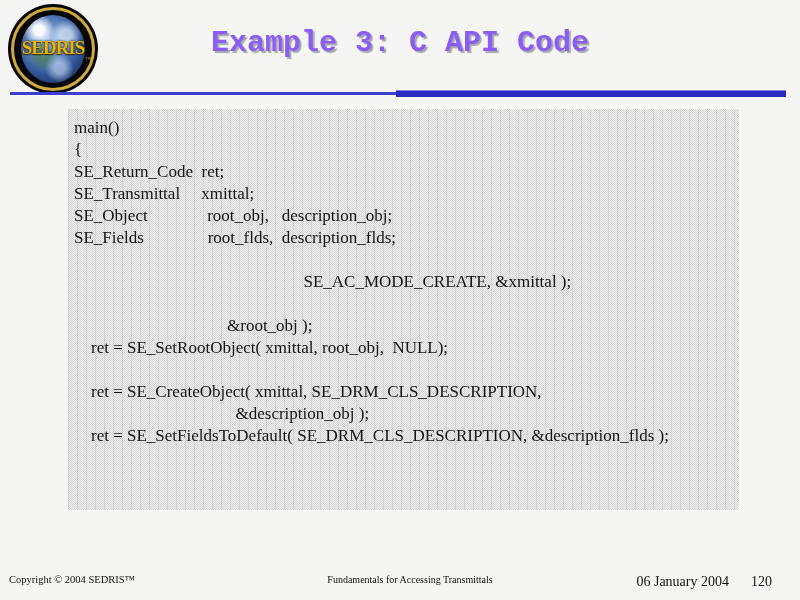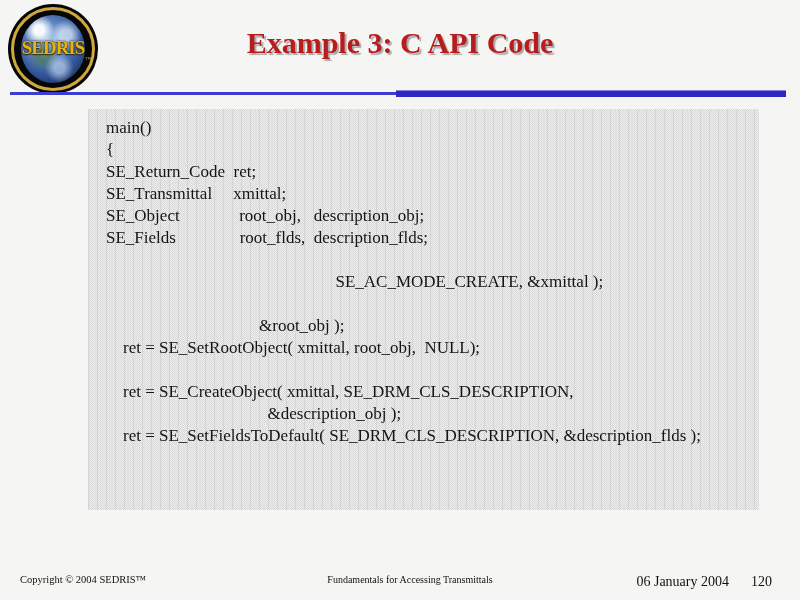--- a/index.html
+++ b/index.html
@@ -53,65 +53,65 @@
   .logo-tm {
     position: absolute; right: 7px; top: 52px;
     font-size: 6px; color: #d6ab3d;
   }
 
   
   .title {
     position: absolute; left: 0; top: 26px;
     width: 100%;
     text-align: center;
-    font-family: Liberation Serif, serif;
+    font-family: Liberation Mono, monospace;
     font-weight: 700;
     font-size: 30px;
-    color: #b91c1c;
+    color: #8b5cf6;
     text-shadow: 2px 2px 1px #a8a8a8;
   }
 
   
   .rule-left {
     position: absolute; left: 10px; top: 92px;
     width: 386px; height: 3px;
     background: #3d3dd0;
   }
   .rule-right {
     position: absolute; left: 396px; top: 90px;
     width: 390px; height: 6px;
     background: #2a2ac2;
     border-top: 1px solid #8a7fe0;
   }
 
   
   .code-box {
-    position: absolute; left: 88px; top: 109px;
+    position: absolute; left: 68px; top: 109px;
     width: 671px; height: 401px;
     box-sizing: border-box;
-    padding: 8px 0 0 18px;
+    padding: 8px 0 0 6px;
     background-color: #e9e9e9;
     background-image:
       repeating-linear-gradient(90deg, rgba(125,125,125,0.14) 0 1px, rgba(0,0,0,0) 1px 9px),
       repeating-conic-gradient(#d6d6d6 0% 25%, #f0f0f0 0% 50%);
     background-size: 9px 100%, 2px 2px;
     overflow: hidden;
   }
   .code-line {
     white-space: pre;
     font-family: "Liberation Serif", "DejaVu Serif", serif;
     font-size: 17px;
     line-height: 22px;
     min-height: 22px;
     color: #141414;
   }
 
   
   .footer-left {
-    position: absolute; left: 20px; top: 574px;
+    position: absolute; left: 9px; top: 574px;
     font-size: 10.5px; color: #111;
   }
   .footer-center {
     position: absolute; left: 0; top: 574px;
     width: 100%; text-align: center;
     transform: translateX(10px);
     font-size: 10px; color: #111;
     pointer-events: none;
   }
   .footer-right {

